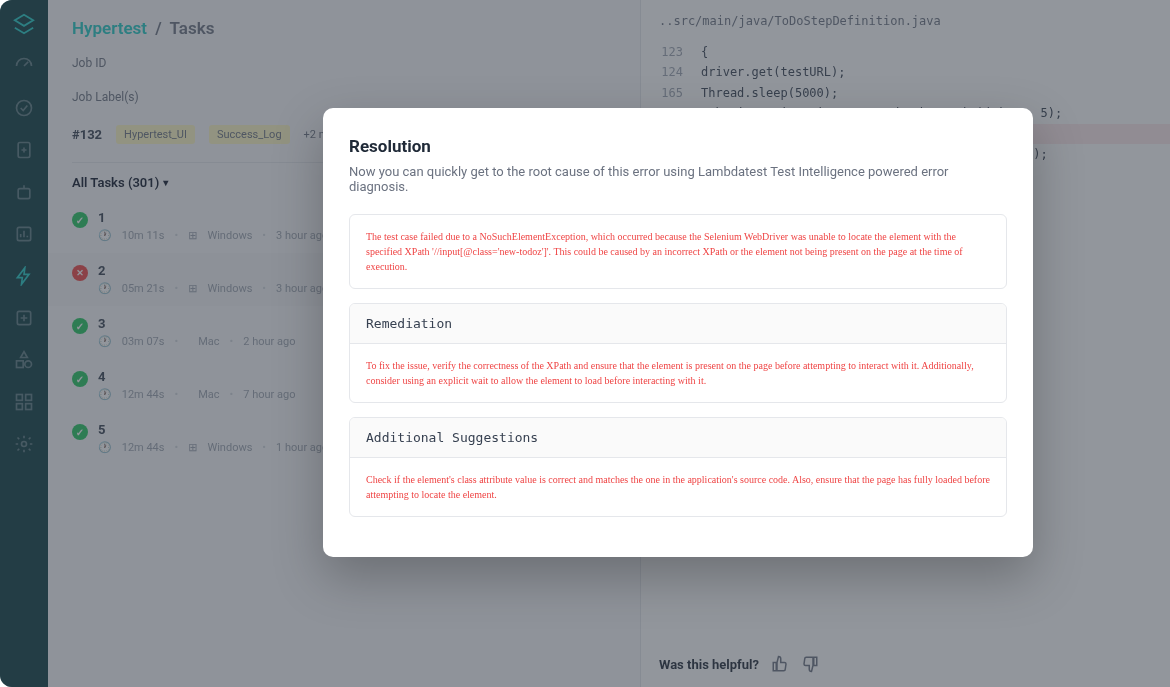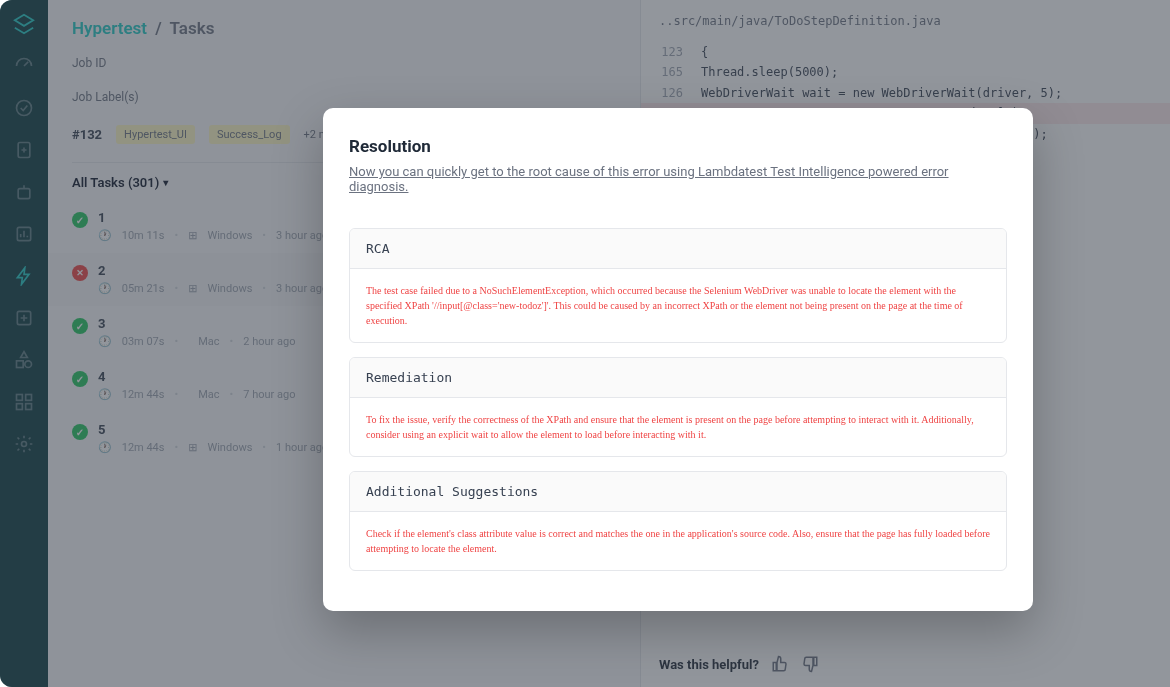--- a/index.html
+++ b/index.html
@@ -38,21 +38,21 @@
 .code-block { font-family: ui-monospace, "SF Mono", Menlo, monospace; font-size: 12px; padding: 0 18px; }
 .code-line { display: flex; gap: 18px; line-height: 1.7; }
 .code-line.error { background: #fde8ea; margin: 0 -18px; padding: 0 18px; }
 .line-num { color: #9ca3af; width: 24px; text-align: right; flex-shrink: 0; }
 .code-text { color: #374151; white-space: pre; }
 .feedback-bar { position: absolute; bottom: 0; left: 0; right: 0; padding: 10px 18px 14px; display: flex; align-items: center; gap: 12px; background: #fff; }
 .feedback-label { font-size: 13px; font-weight: 700; color: #1f2937; }
 .thumb { width: 18px; height: 18px; color: #6b7280; cursor: pointer; }
 .modal { position: absolute; top: 108px; left: 323px; width: 710px; background: #fff; border-radius: 10px; box-shadow: 0 20px 50px rgba(0,0,0,0.25); z-index: 20; padding: 28px 26px 26px; }
 .modal-title { font-size: 17px; font-weight: 700; color: #1f2937; margin-bottom: 8px; }
-.modal-subtitle { font-size: 13px; color: #6b7280; margin-bottom: 34px; text-decoration: underline; }
+.modal-subtitle { font-size: 13px; color: #6b7280; margin-bottom: 20px; }
 .section { border: 1px solid #e5e7eb; border-radius: 6px; margin-bottom: 14px; overflow: hidden; }
 .section-header { padding: 12px 16px; font-family: ui-monospace, "SF Mono", Menlo, monospace; font-size: 13px; color: #374151; border-bottom: 1px solid #e5e7eb; background: #fafafa; }
 .section-body { padding: 14px 16px; font-family: Liberation Serif, serif; font-size: 10px; color: #ef4444; line-height: 1.5; }
 svg { display: block; }
 </style>
 </head>
 <body>
 
 <div class="app-container">
   <div class="sidebar">
@@ -234,20 +234,24 @@
   </div>
 
   <div class="dim-overlay"></div>
 
   <div class="code-panel">
     <div class="code-path">..src/main/java/ToDoStepDefinition.java</div>
     <div class="code-block" id="code-block">
         <div class="code-line">
           <span class="line-num">123</span>
           <span class="code-text">{</span>
+        </div>
+        <div class="code-line">
+          <span class="line-num">124</span>
+          <span class="code-text">driver.get(testURL);</span>
         </div>
         <div class="code-line">
           <span class="line-num">165</span>
           <span class="code-text">Thread.sleep(5000);</span>
         </div>
         <div class="code-line">
           <span class="line-num">126</span>
           <span class="code-text">WebDriverWait wait = new WebDriverWait(driver, 5);</span>
         </div>
         <div class="code-line">
@@ -277,21 +281,20 @@
       </span>
     </div>
   </div>
 </div>
 
 <div class="modal">
   <div class="modal-title">Resolution</div>
   <div class="modal-subtitle">Now you can quickly get to the root cause of this error using Lambdatest Test Intelligence powered error diagnosis.</div>
   <div id="sections">
       <div class="section">
-        <div class="section-header">RCA</div>
         <div class="section-body">The test case failed due to a NoSuchElementException, which occurred because the Selenium WebDriver was unable to locate the element with the specified XPath '//input[@class='new-todoz']'. This could be caused by an incorrect XPath or the element not being present on the page at the time of execution.</div>
       </div>
       <div class="section">
         <div class="section-header">Remediation</div>
         <div class="section-body">To fix the issue, verify the correctness of the XPath and ensure that the element is present on the page before attempting to interact with it. Additionally, consider using an explicit wait to allow the element to load before interacting with it.</div>
       </div>
       <div class="section">
         <div class="section-header">Additional Suggestions</div>
         <div class="section-body">Check if the element's class attribute value is correct and matches the one in the application's source code. Also, ensure that the page has fully loaded before attempting to locate the element.</div>
       </div>

